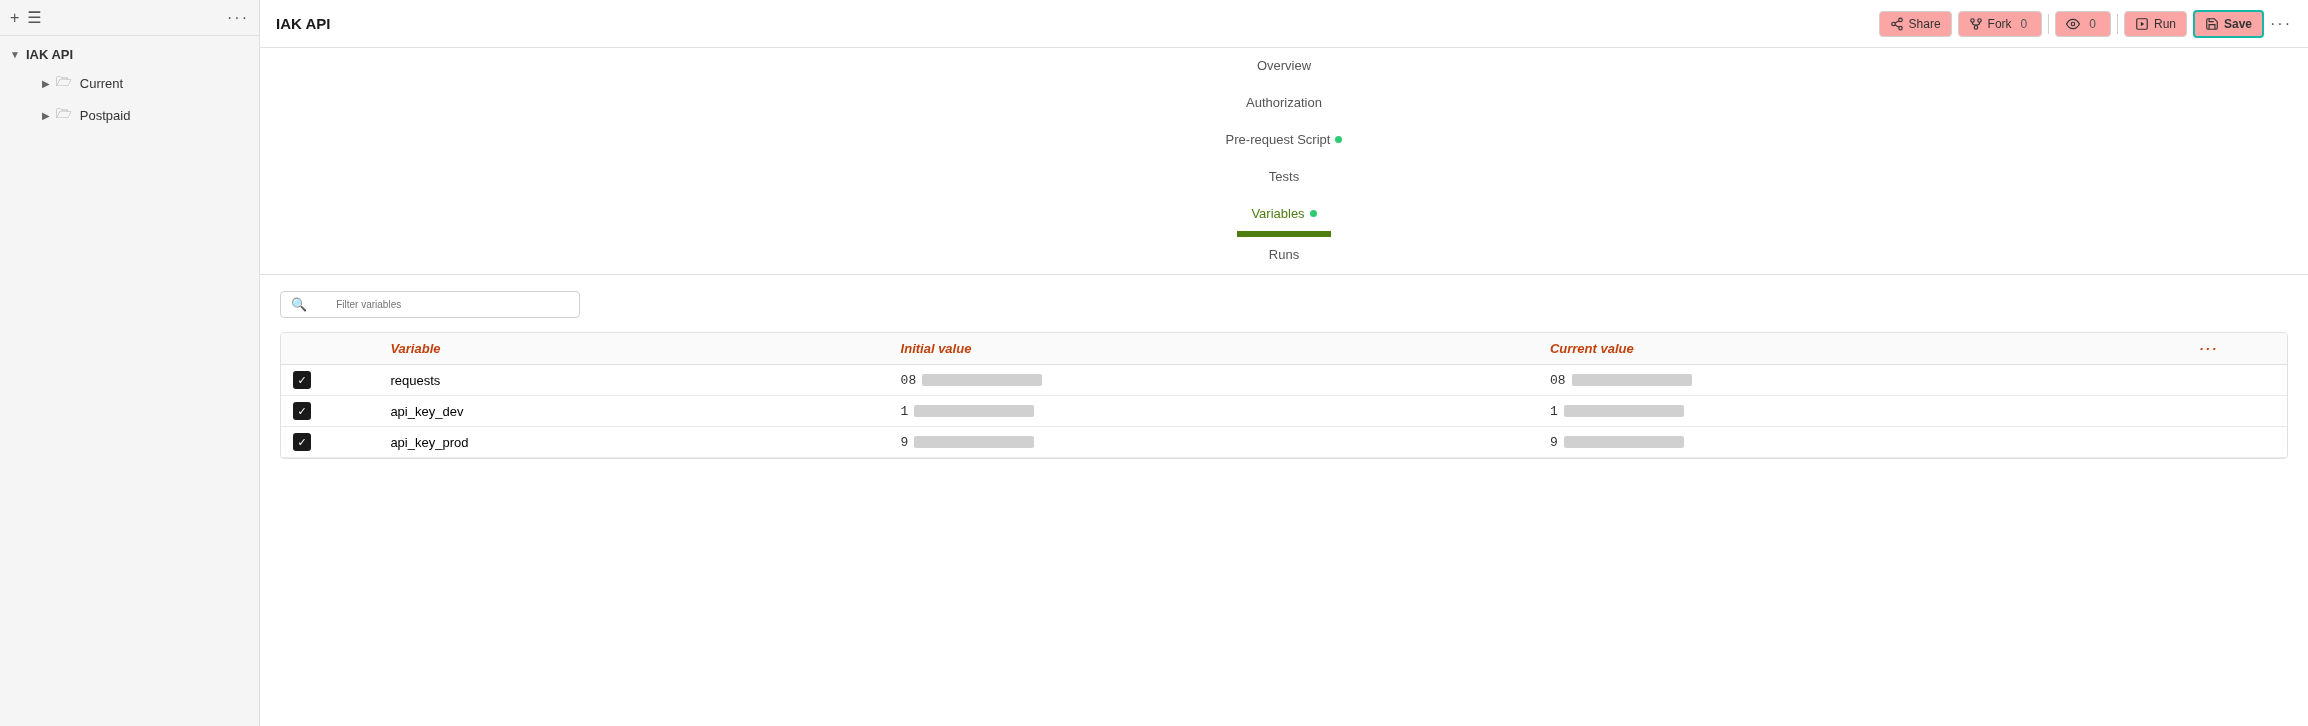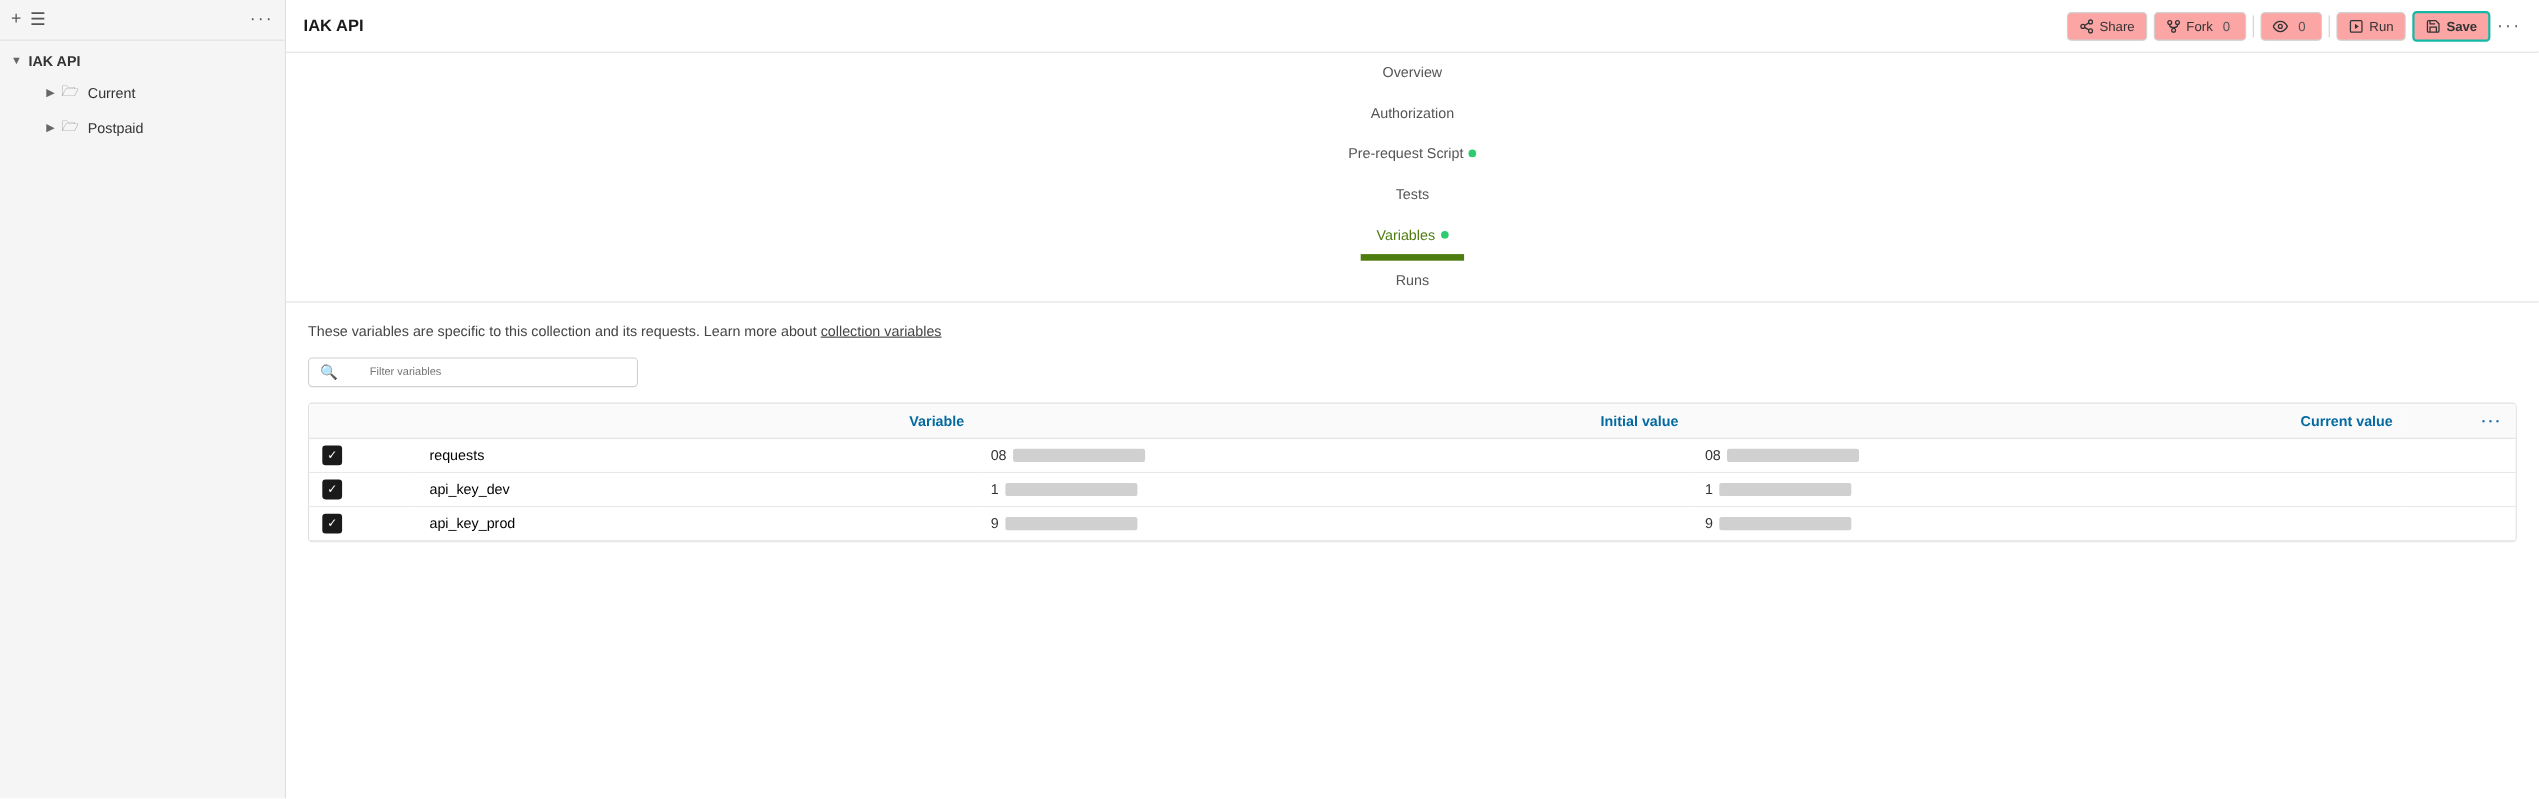--- a/index.html
+++ b/index.html
@@ -178,26 +178,27 @@
     }
     .search-icon { color: #888; font-size: 13px; }
 
     
     .variables-table {
       width: 100%;
       border-collapse: collapse;
       font-size: 13px;
     }
     .variables-table th {
-      text-align: right;
+      text-align: left;
       padding: 8px 12px;
       font-weight: 600;
-      color: #0369a1;
+      color: #c2410c;
       border-bottom: 1px solid #e0e0e0;
       background: #fafafa;
+      font-style: italic;
     }
     .variables-table td {
       padding: 6px 12px;
       border-bottom: 1px solid #e8e8e8;
       vertical-align: middle;
     }
 
     .col-check { width: 40px; }
     .col-variable { width: 220px; }
     .col-initial { width: 280px; }
@@ -214,20 +215,21 @@
       justify-content: center;
       color: white;
       font-size: 11px;
       cursor: pointer;
     }
 
     .value-cell {
       display: flex;
       align-items: center;
       gap: 6px;
+      font-family: Liberation Mono, monospace;
     }
     .value-text { font-size: 13px; color: #333; }
     .value-blur {
       display: inline-block;
       height: 12px;
       width: 120px;
       background: #d0d0d0;
       border-radius: 2px;
       vertical-align: middle;
     }
@@ -348,24 +350,20 @@
     <div class="tab active">
       <span>Variables</span>
       <span class="tab-dot"></span>
     </div>
     <div class="tab">
       <span>Runs</span>
     </div>
   </div>
 
   <div class="content">
-    <p class="content-desc">
-      <span>These variables are specific to this collection and its requests. Learn more about</span>
-      <a href="#">collection variables</a>
-    </p>
 
     <div class="filter-bar">
       <div class="filter-input-wrapper">
         <span class="search-icon">🔍</span>
         <input type="text" placeholder="Filter variables" style="">
       </div>
     </div>
 
     <div class="table-wrapper">
       <table class="variables-table">

